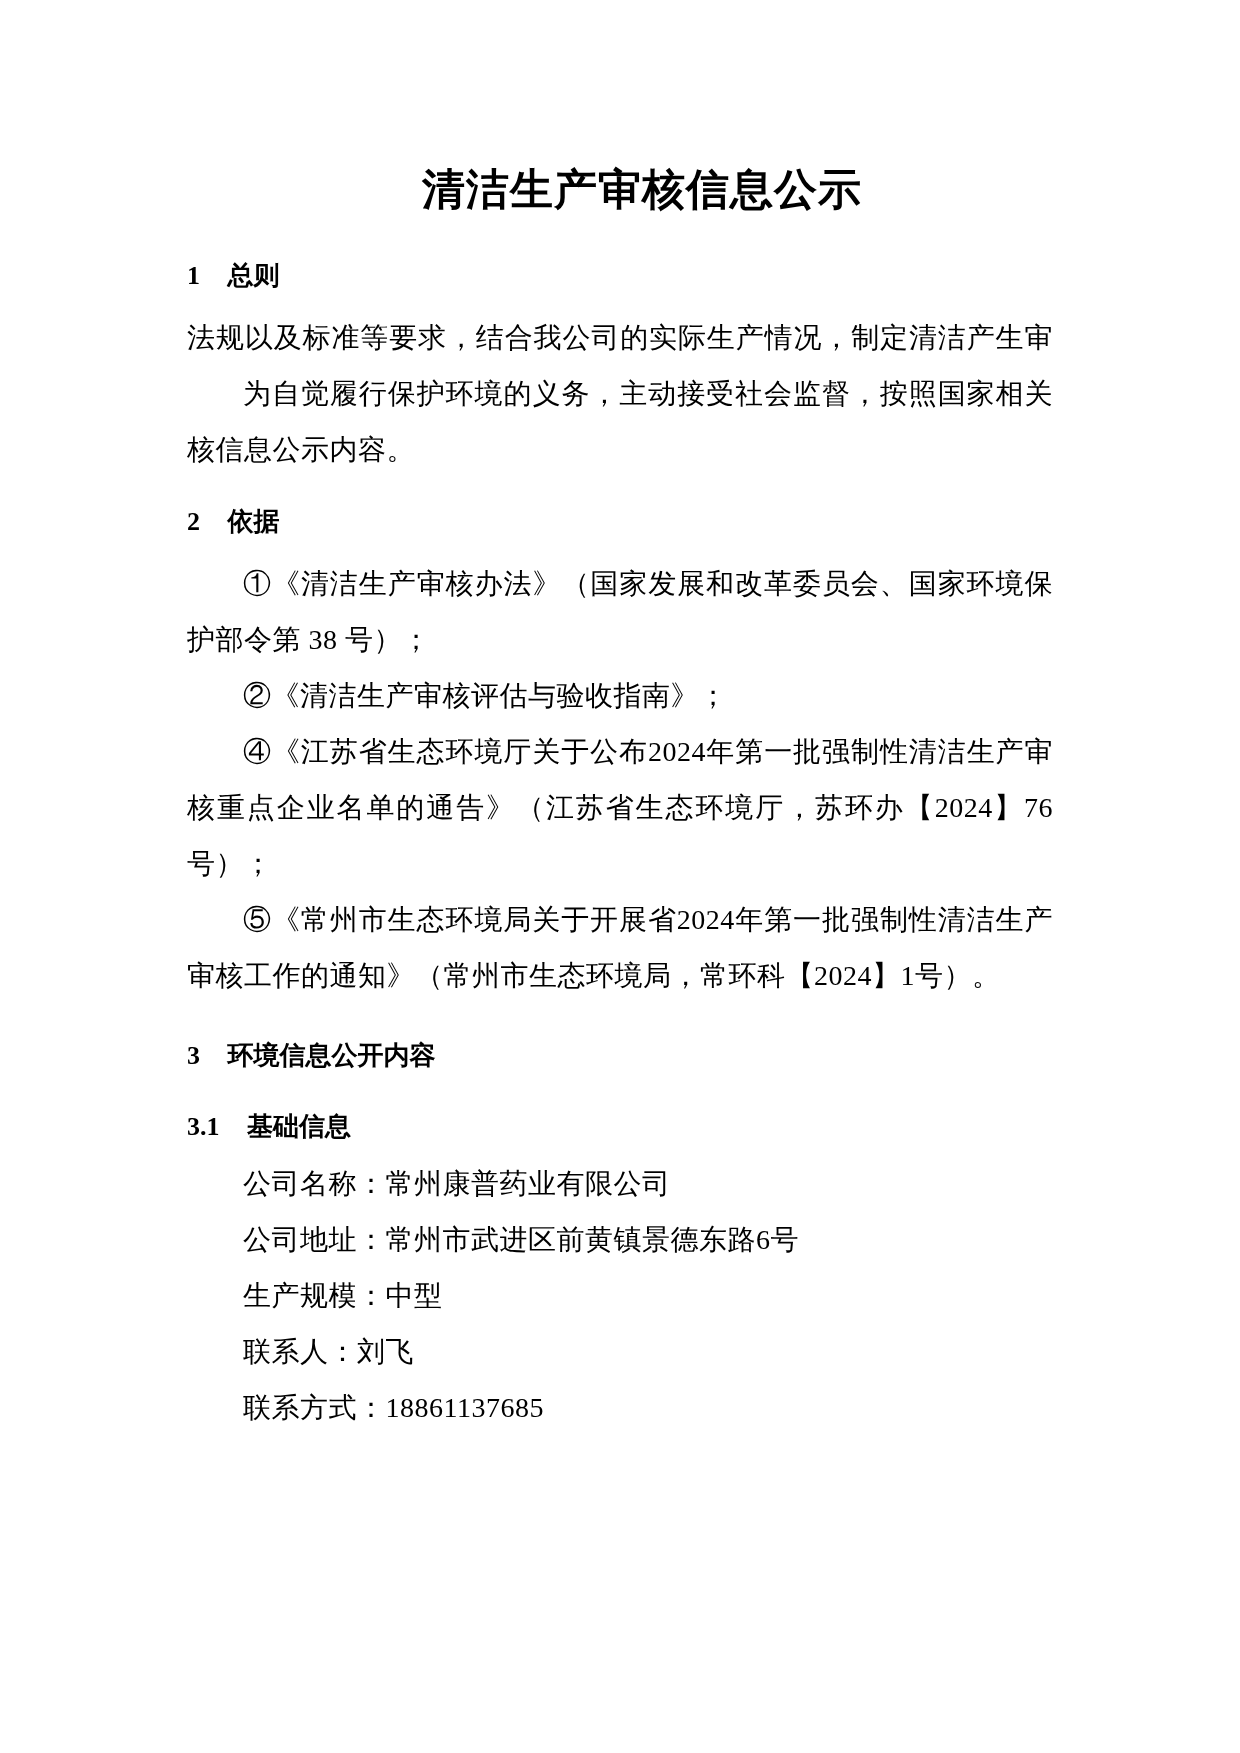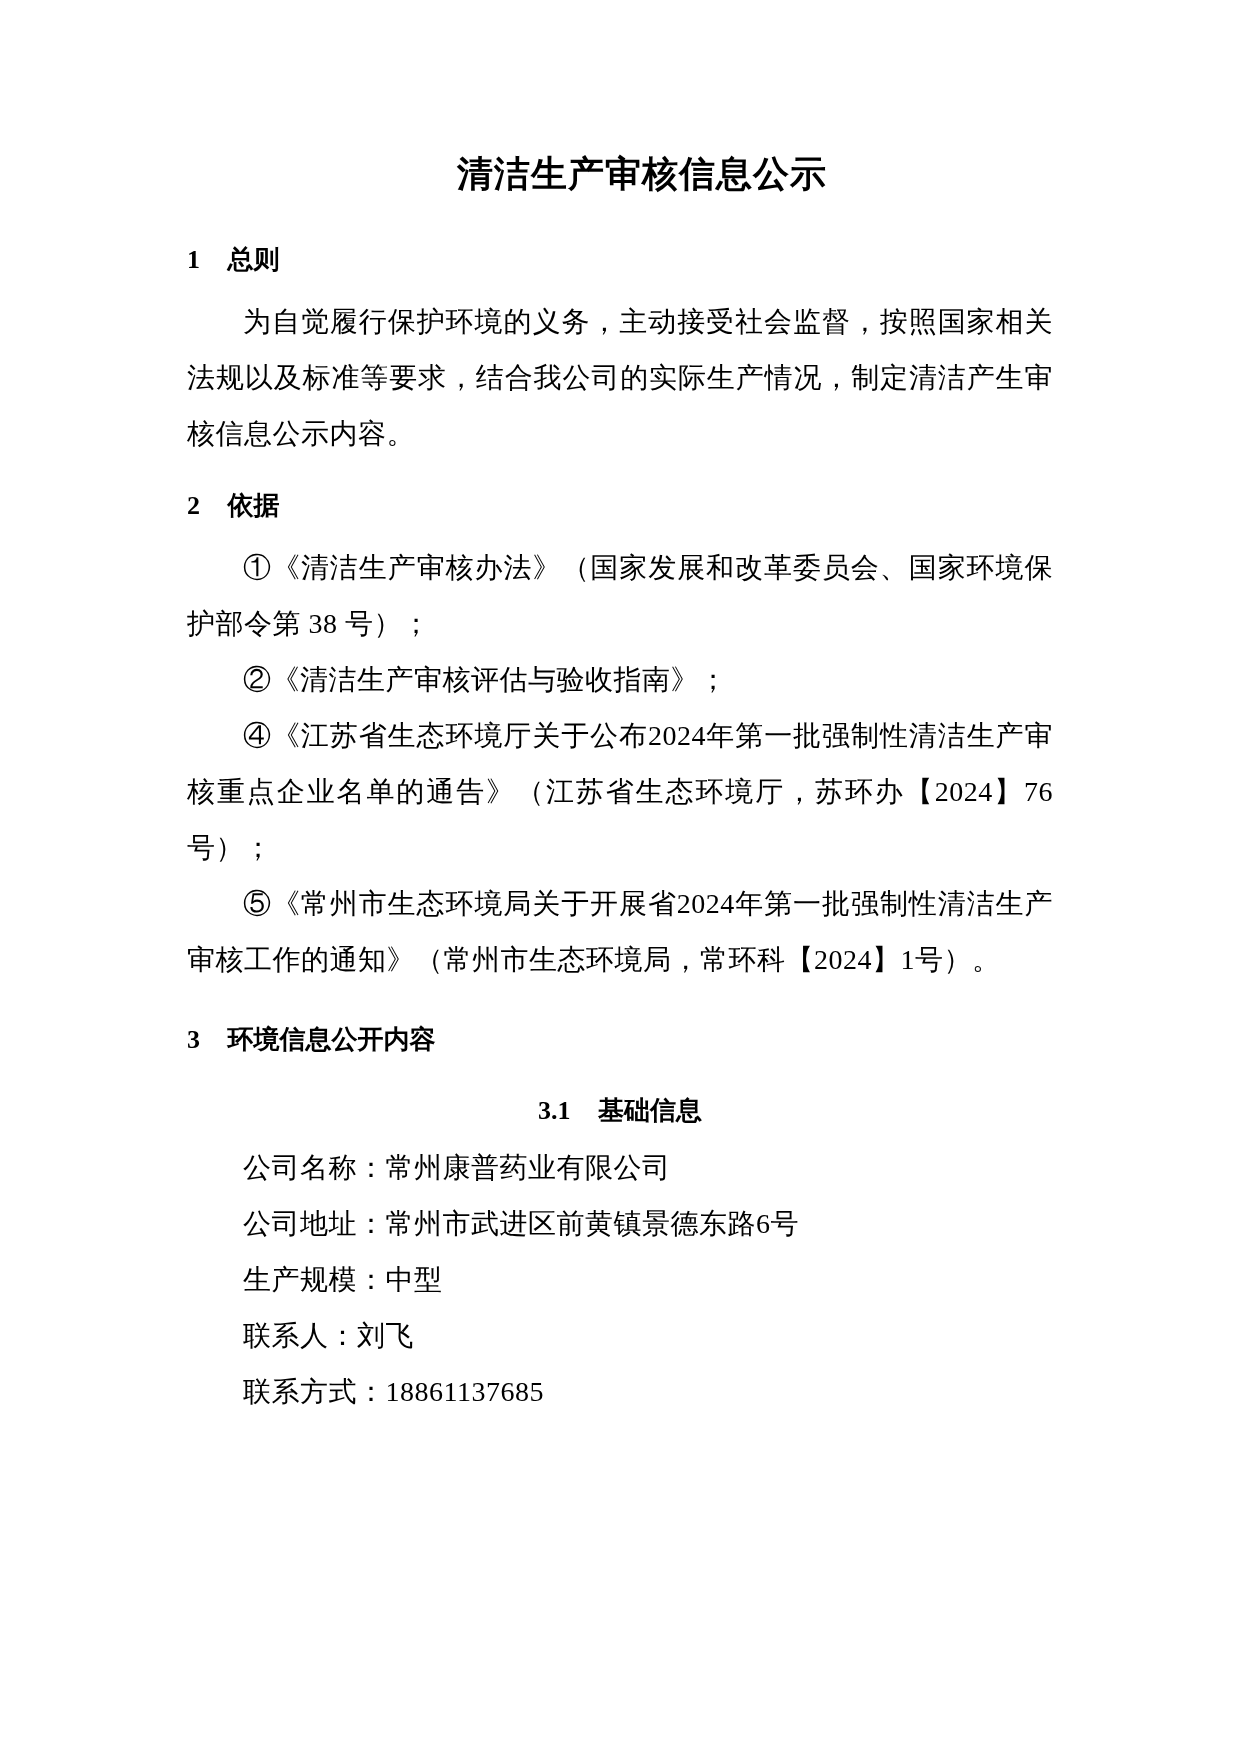--- a/index.html
+++ b/index.html
@@ -14,41 +14,41 @@
     font-family: "Liberation Serif", "DejaVu Serif", serif;
     overflow: hidden;
   }
   .page {
     box-sizing: border-box;
     width: 1240px;
     height: 1753px;
     padding: 152px 187px 0 187px;
   }
   .doc-title {
-    margin: 0;
-    font-size: 36px;
+    margin: 16px;
+    font-size: 43px;
     font-weight: bold;
     line-height: 44px;
     text-align: center;
     text-indent: 44px;
     letter-spacing: 1px;
     white-space: nowrap;
   }
   .hd {
     margin: 0;
     font-size: 26px;
     font-weight: bold;
     line-height: 34px;
     white-space: nowrap;
   }
   .hd .hd-num { margin-right: 21px; }
   .hd-s1  { margin-top: 47px; }
   .hd-s2  { margin-top: 27px; }
   .hd-s3  { margin-top: 35px; }
-  .hd-s31 { margin-top: 37px; text-align: center; }
+  .hd-s31 { margin-top: 37px; }
   .para1  { margin-top: 17px; }
   .items  { margin-top: 17px; }
   .info   { margin-top: 12px; }
   .line {
     font-size: 28px;
     line-height: 56px;
     white-space: pre-wrap;
     letter-spacing: 0.5px;
   }
   .indent { padding-left: 56px; }
@@ -64,22 +64,22 @@
 <div class="page">
 
   <h1 class="doc-title">清洁生产审核信息公示</h1>
 
   <h2 class="hd hd-s1">
     <span class="hd-num">1</span>
     <span class="hd-title">总则</span>
   </h2>
 
   <div class="para1">
+    <div class="line just">法规以及标准等要求，结合我公司的实际生产情况，制定清洁产生审</div>
     <div class="line indent just">为自觉履行保护环境的义务，主动接受社会监督，按照国家相关</div>
-    <div class="line just">法规以及标准等要求，结合我公司的实际生产情况，制定清洁产生审</div>
     <div class="line">核信息公示内容。</div>
   </div>
 
   <h2 class="hd hd-s2">
     <span class="hd-num">2</span>
     <span class="hd-title">依据</span>
   </h2>
 
   <div class="items">
 

